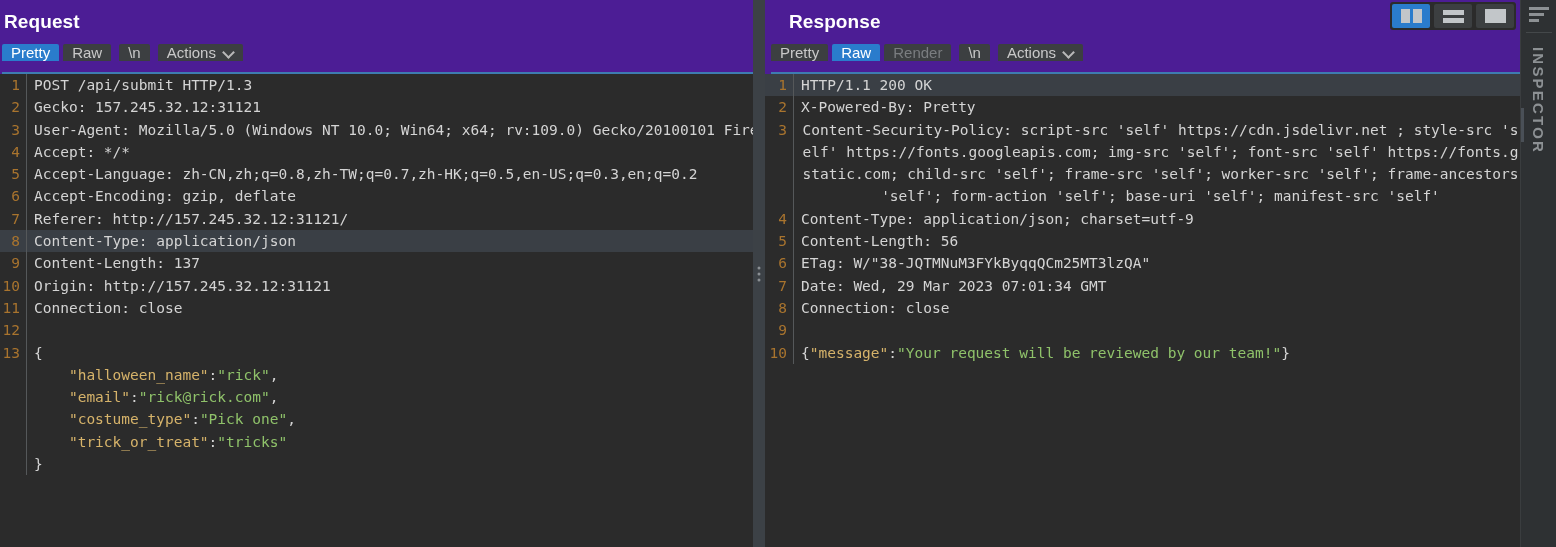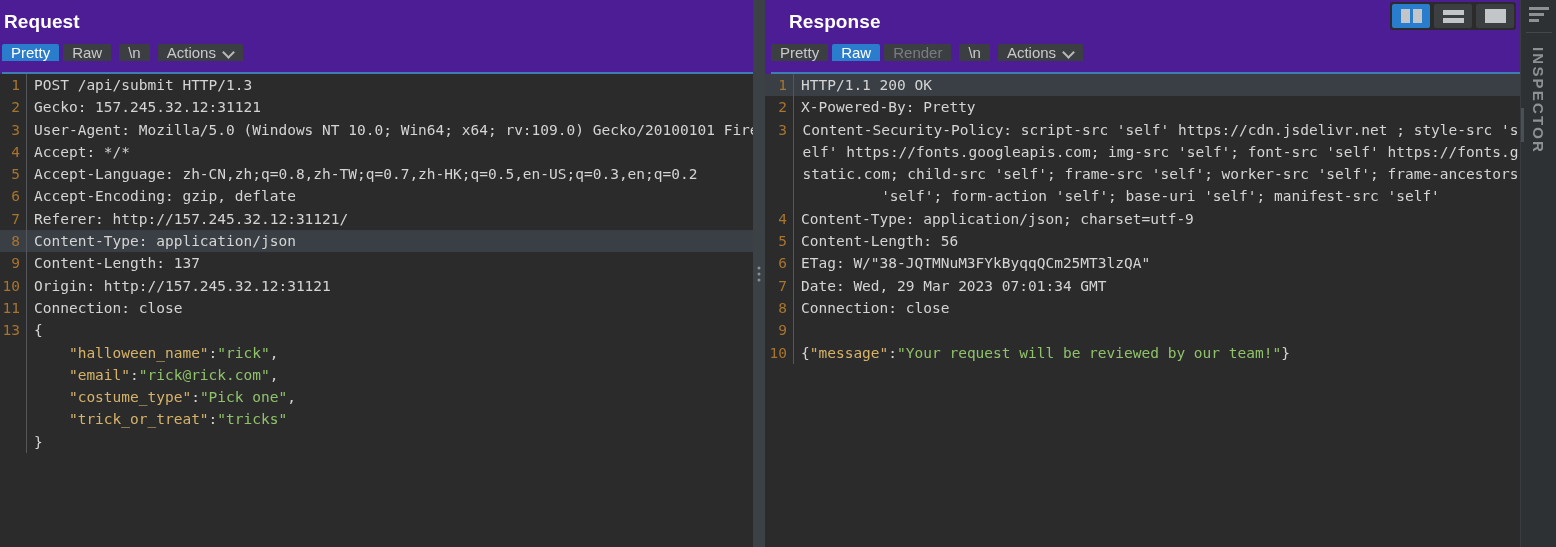--- a/index.html
+++ b/index.html
@@ -266,20 +266,21 @@
             <div class="row"><div class="gutter">2</div><div class="rule"></div><div class="content">Gecko: 157.245.32.12:31121</div></div>
             <div class="row"><div class="gutter">3</div><div class="rule"></div><div class="content">User-Agent: Mozilla/5.0 (Windows NT 10.0; Win64; x64; rv:109.0) Gecko/20100101 Firefox/111.0</div></div>
             <div class="row"><div class="gutter">4</div><div class="rule"></div><div class="content">Accept: */*</div></div>
             <div class="row"><div class="gutter">5</div><div class="rule"></div><div class="content">Accept-Language: zh-CN,zh;q=0.8,zh-TW;q=0.7,zh-HK;q=0.5,en-US;q=0.3,en;q=0.2</div></div>
             <div class="row"><div class="gutter">6</div><div class="rule"></div><div class="content">Accept-Encoding: gzip, deflate</div></div>
             <div class="row"><div class="gutter">7</div><div class="rule"></div><div class="content">Referer: http://157.245.32.12:31121/</div></div>
             <div class="row hl"><div class="gutter">8</div><div class="rule"></div><div class="content">Content-Type: application/json</div></div>
             <div class="row"><div class="gutter">9</div><div class="rule"></div><div class="content">Content-Length: 137</div></div>
             <div class="row"><div class="gutter">10</div><div class="rule"></div><div class="content">Origin: http://157.245.32.12:31121</div></div>
             <div class="row"><div class="gutter">11</div><div class="rule"></div><div class="content">Connection: close</div></div>
+            <div class="row"><div class="gutter">12</div><div class="rule"></div><div class="content"></div></div>
             <div class="row"><div class="gutter">13</div><div class="rule"></div><div class="content">{</div></div>
             <div class="row"><div class="gutter"></div><div class="rule"></div><div class="content"><span class="jkey">    "halloween_name"</span><span class="jpunc">:</span><span class="jval">"rick"</span><span class="jpunc">,</span></div></div>
             <div class="row"><div class="gutter"></div><div class="rule"></div><div class="content"><span class="jkey">    "email"</span><span class="jpunc">:</span><span class="jval">"rick@rick.com"</span><span class="jpunc">,</span></div></div>
             <div class="row"><div class="gutter"></div><div class="rule"></div><div class="content"><span class="jkey">    "costume_type"</span><span class="jpunc">:</span><span class="jval">"Pick one"</span><span class="jpunc">,</span></div></div>
             <div class="row"><div class="gutter"></div><div class="rule"></div><div class="content"><span class="jkey">    "trick_or_treat"</span><span class="jpunc">:</span><span class="jval">"tricks"</span><span class="jpunc"></span></div></div>
             <div class="row"><div class="gutter"></div><div class="rule"></div><div class="content">}</div></div>
           </div>
       </div>
     </div>
 

